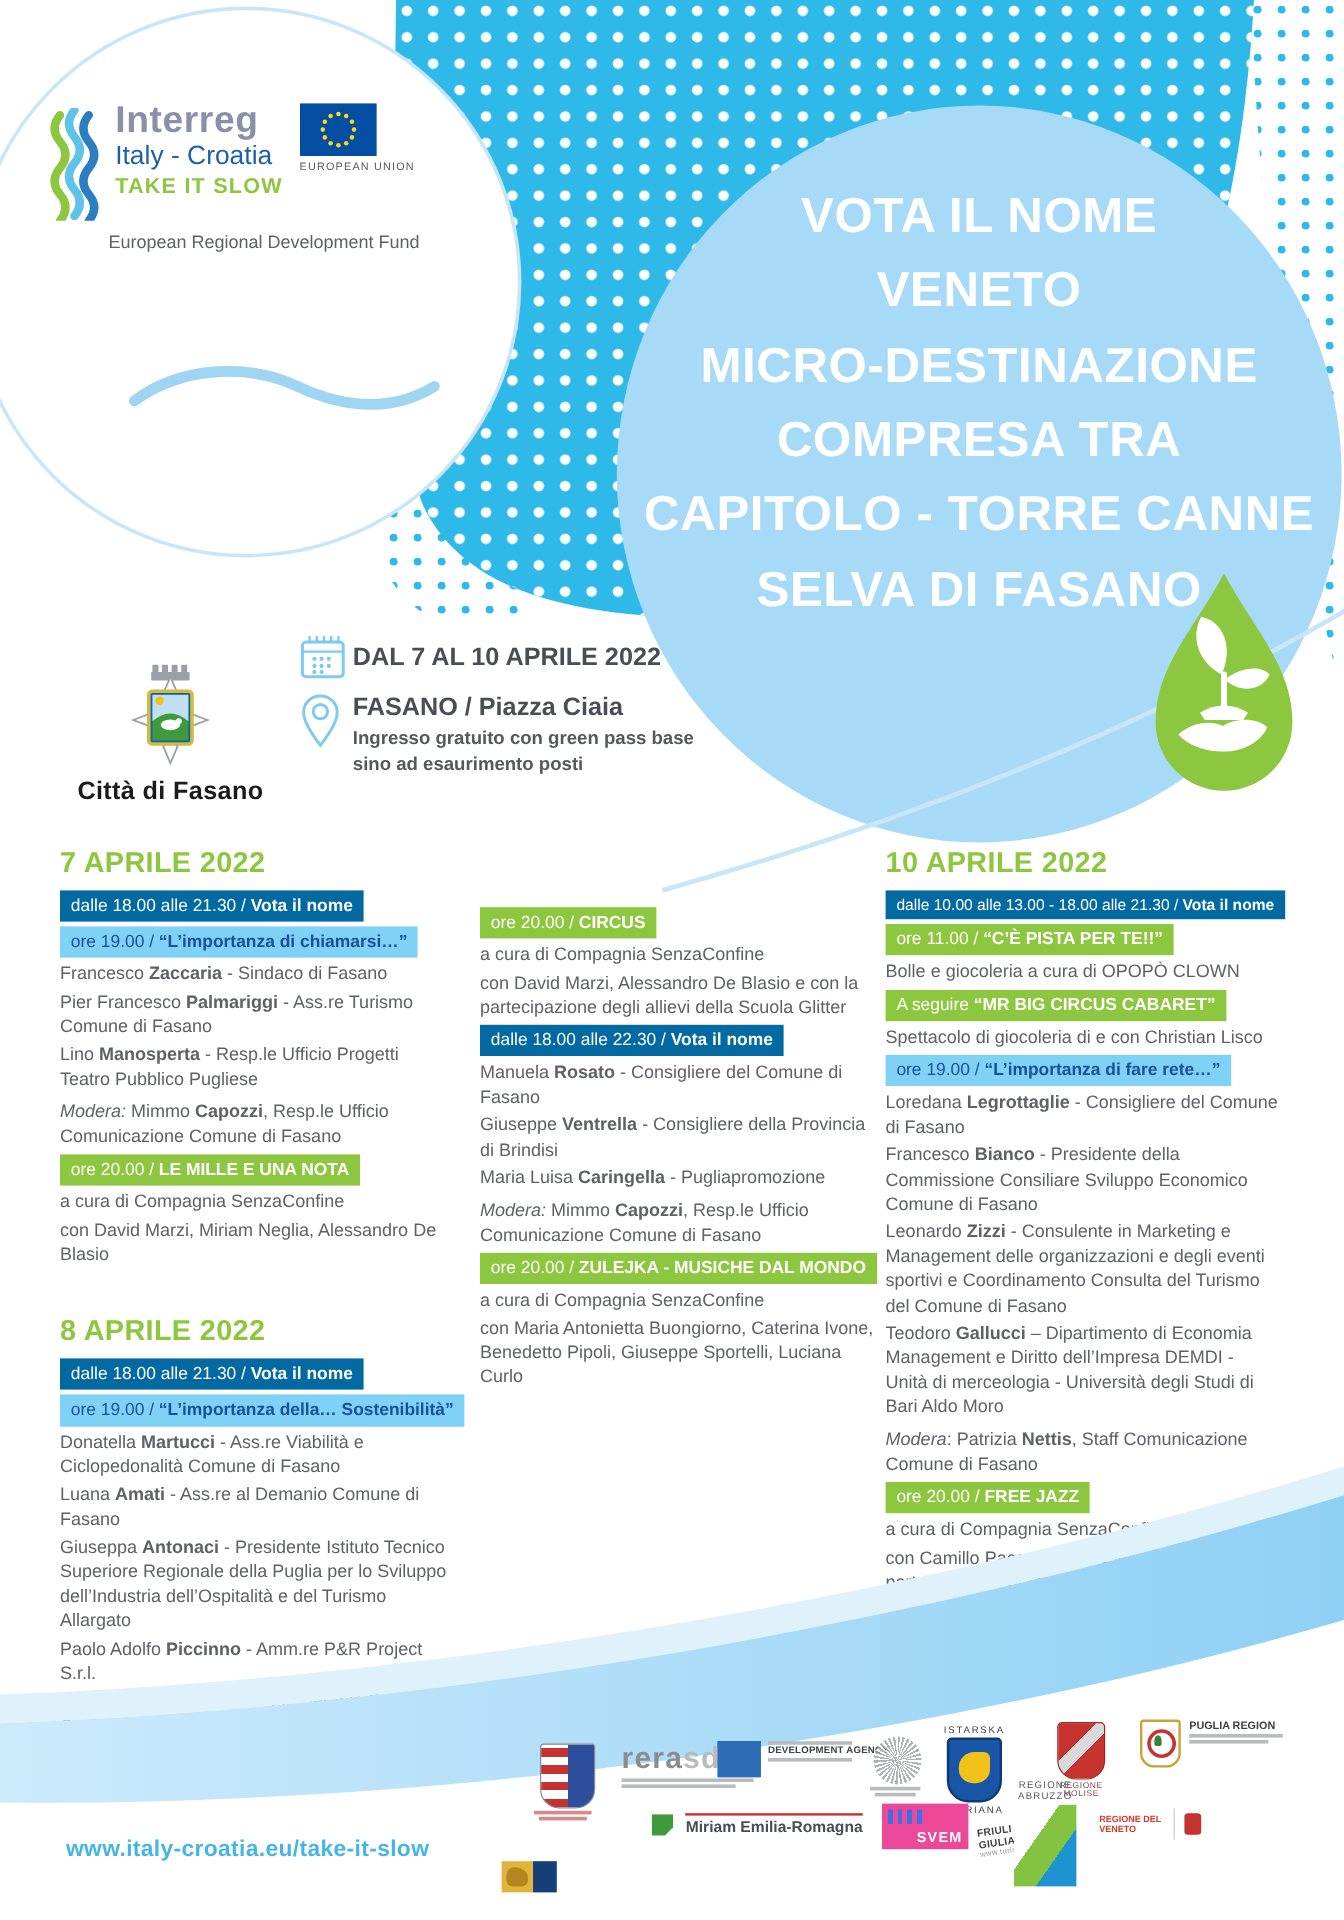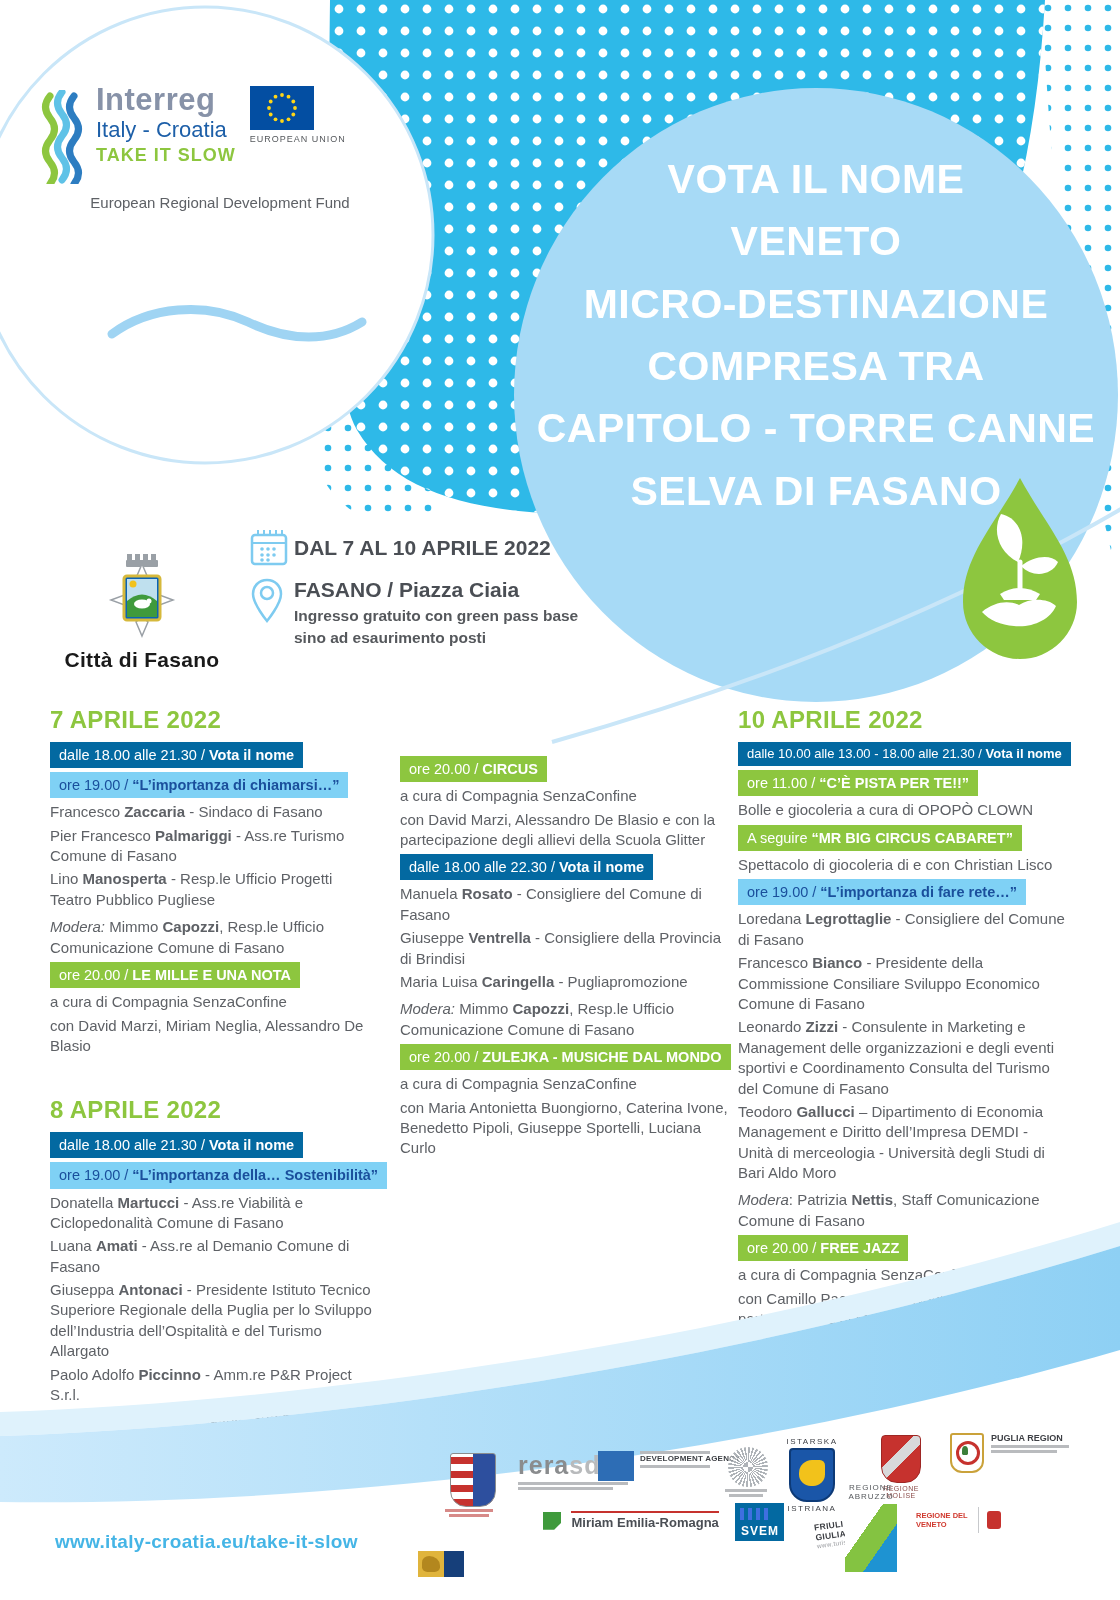--- a/index.html
+++ b/index.html
@@ -75,21 +75,21 @@
      border-radius:4px 4px 16px 16px;border:1px solid #9e2724;margin:0 auto;}
   .mol-label{font-size:7px;letter-spacing:.5px;color:#8a4a48;text-align:center;margin-top:2px;}
   .puglia-crest{width:30px;height:36px;border:2px solid #caa23a;border-radius:3px 3px 12px 12px;
      background:#ffffff;position:relative;}
   .puglia-ring{position:absolute;left:4px;top:6px;width:18px;height:18px;border:3px solid #c6322e;border-radius:50%;}
   .puglia-tree{position:absolute;left:10px;top:11px;width:6px;height:9px;background:#3c7f3a;border-radius:50% 50% 20% 20%;}
   .puglia-label{font-size:9px;font-weight:700;color:#3d3f44;}
   .er-sq{width:18px;height:18px;background:#3f9a3c;display:inline-block;vertical-align:middle;margin-right:6px;
      clip-path:polygon(0 0,100% 0,100% 62%,62% 100%,0 100%);}
   .er-label{font-size:13px;font-weight:700;color:#4a4e54;display:inline-block;vertical-align:middle;border-top:2px solid #c6322e;padding-top:2px;}
-  .svem-box{width:49px;height:38px;background:#0369a1;position:relative;}
+  .svem-box{width:72px;height:38px;background:#ec4899;position:relative;}
   .svem-label{position:absolute;right:5px;bottom:3px;color:#ffffff;font-weight:700;font-size:12px;letter-spacing:1px;}
   .svem-dots{position:absolute;left:5px;top:5px;width:30px;height:12px;
      background:repeating-linear-gradient(90deg,#3f6fe0 0 4px,transparent 4px 8px);}
   .fvg{transform:rotate(-8deg);font-size:8.5px;font-weight:700;color:#3d3f44;letter-spacing:.3px;}
   .fvg small{display:block;font-size:6.5px;color:#9a9ca0;font-weight:400;}
   .abr-label{font-size:8px;letter-spacing:1px;color:#55585c;text-align:center;}
   .abr-sq{width:52px;height:68px;margin:3px auto 0;
      background:linear-gradient(125deg,#ffffff 0 38%,#84c341 38% 66%,#1e93d2 66% 100%);}
   .tpp-red{font-size:7.5px;font-weight:700;color:#d0392e;line-height:1.2;}
   .tpp-gray{font-size:7.5px;color:#9a9ca0;line-height:1.2;}

